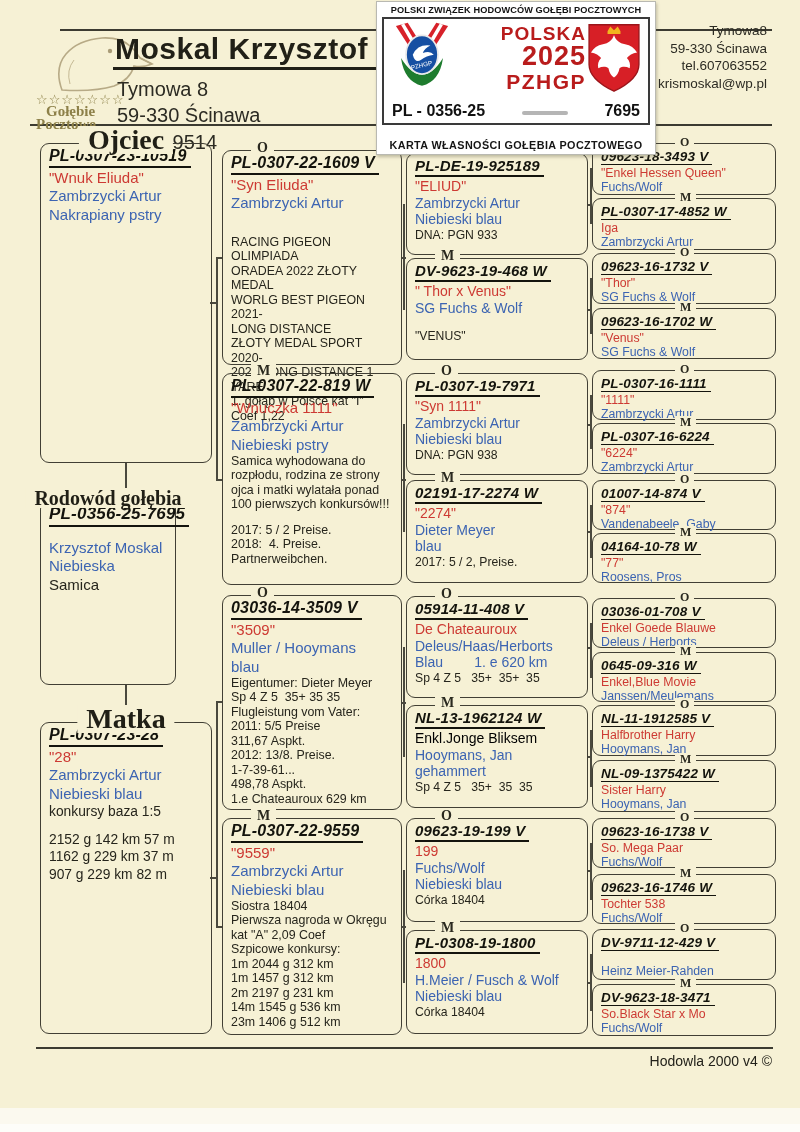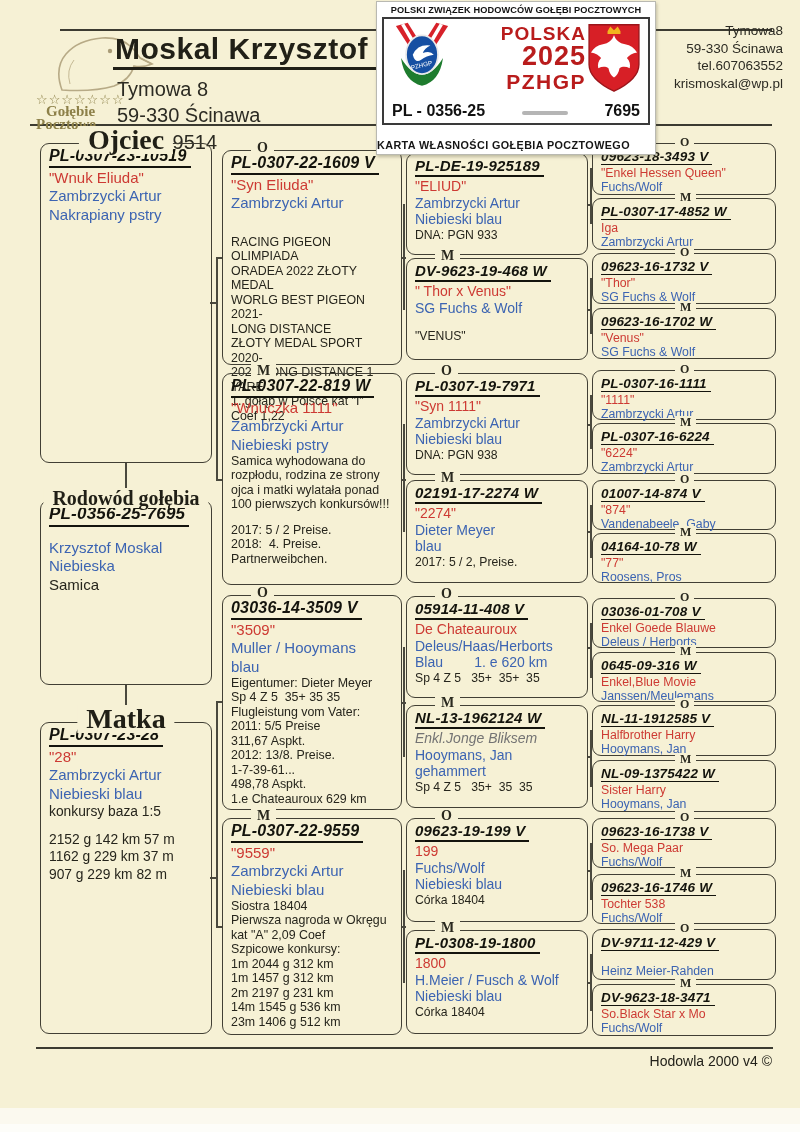--- a/index.html
+++ b/index.html
@@ -7,37 +7,37 @@
         font-family:"Liberation Sans",sans-serif;overflow:hidden;}
   
   .hline{position:absolute;background:#3c3b31;height:2px;}
   .brand-name{position:absolute;left:113px;top:33px;font-size:30px;font-weight:bold;
               color:#212017;letter-spacing:.5px;border-bottom:3px solid #212017;
               padding:0 14px 2px 2px;line-height:1.05;white-space:nowrap;}
   .brand-addr{position:absolute;left:117px;top:76px;font-size:20px;color:#2c2b23;line-height:1.32;}
   .logo-stars{position:absolute;left:36px;top:92px;font-size:13px;color:#8d8049;letter-spacing:1px;}
   .logo-cap{position:absolute;font-family:"Liberation Serif",serif;font-weight:bold;
             color:#8d8049;font-size:15px;line-height:1;}
-  .contact{position:absolute;right:17px;top:22px;text-align:right;font-size:13.5px;
+  .contact{position:absolute;right:33px;top:22px;text-align:right;font-size:13.5px;
            color:#2c2b23;line-height:1.3;}
   
   .badge{position:absolute;left:376px;top:1px;width:278px;height:152px;background:#ffffff;
          border:1px solid #b9b9b2;box-shadow:1px 2px 3px rgba(90,85,60,.35);z-index:6;}
   .badge-org{font-size:9.2px;font-weight:bold;color:#111;text-align:center;padding-top:3px;
              letter-spacing:.1px;white-space:nowrap;}
   .badge-inner{position:relative;margin:2px 5px 0 5px;height:104px;border:2px solid #3a3a3a;background:#fff;}
   .badge-top{display:flex;align-items:center;height:74px;padding-top:2px;}
   .badge-center{flex:1;text-align:right;color:#b91c1c;}
   .b-country{font-size:19px;font-weight:bold;letter-spacing:1px;line-height:1;}
   .b-year{font-size:27px;font-weight:bold;letter-spacing:1px;line-height:1.02;}
   .b-orgshort{font-size:21px;font-weight:bold;letter-spacing:1.5px;line-height:1;}
   .badge-row{position:absolute;left:0;right:0;bottom:1px;display:flex;justify-content:space-between;
              align-items:flex-end;padding:0 8px 2px 8px;font-weight:bold;font-size:16px;color:#111;}
   .b-dash{width:46px;height:4px;background:#b5b5b5;margin-bottom:5px;border-radius:2px;}
-  .badge-title{position:absolute;left:0;right:0;bottom:3px;font-size:10.8px;
+  .badge-title{position:absolute;left:0;right:0;bottom:3px;text-align:center;font-size:10.8px;
                font-weight:bold;color:#151515;letter-spacing:.4px;white-space:nowrap;}
   
   .pbox{position:absolute;border:1.5px solid #413f34;border-radius:9px;box-sizing:border-box;
         padding:3px 6px 2px 8px;z-index:2;}
   .boxtitle{position:absolute;top:-18px;left:50%;transform:translateX(-50%);
             font-family:"Liberation Serif",serif;font-weight:bold;font-size:28px;color:#201f16;
             background:#f6f1d5;padding:0 9px;line-height:1;white-space:nowrap;}
   .subject .boxtitle{font-size:20px;top:-13px;}
   .sexlab{position:absolute;top:-10px;font-family:"Liberation Serif",serif;font-weight:bold;
           font-size:14px;color:#2a291f;background:#f6f1d5;padding:0 6px;line-height:1;}
@@ -135,21 +135,21 @@
     <div class="badge-title">KARTA  WŁASNOŚCI  GOŁĘBIA  POCZTOWEGO</div>
   </div>
 
   <div class="pbox c1 father" style="left:40px;top:143px;width:172px;height:320px;">
       <span class="boxtitle">Ojciec</span>
       <div><span class="ring">PL-0307-23-10519</span></div>
       <div class="line" style="color: rgb(205, 58, 51);">"Wnuk Eliuda"</div>
       <div class="line" style="color: rgb(60, 100, 178);">Zambrzycki Artur</div>
       <div class="line" style="color: rgb(60, 100, 178);">Nakrapiany pstry</div>
     </div>
-  <div class="pbox c1 subject" style="left:40px;top:500px;width:172px;height:185px;">
+  <div class="pbox c1 subject" style="left:40px;top:500px;width:136px;height:185px;">
       <span class="boxtitle">Rodowód gołębia</span>
       <div><span class="ring">PL-0356-25-7695</span></div>
       <div class="line gap" style="color: rgb(38, 37, 28);"></div>
       <div class="line" style="color: rgb(60, 100, 178);">Krzysztof Moskal</div>
       <div class="line" style="color: rgb(60, 100, 178);">Niebieska</div>
       <div class="line" style="color: rgb(38, 37, 28);">Samica</div>
     </div>
   <div class="pbox c1 mother" style="left:40px;top:722px;width:172px;height:312px;">
       <span class="boxtitle">Matka</span>
       <div><span class="ring">PL-0307-23-28</span></div>
@@ -264,21 +264,21 @@
       <span class="sexlab">O</span>
       <div><span class="ring">05914-11-408 V</span></div>
       <div class="line" style="color: rgb(205, 58, 51);">De Chateauroux</div>
       <div class="line" style="color: rgb(60, 100, 178);">Deleus/Haas/Herborts</div>
       <div class="line" style="color: rgb(60, 100, 178);">Blau        1. e 620 km</div>
       <div class="line small" style="color: rgb(38, 37, 28);">Sp 4 Z 5   35+  35+  35</div>
     </div>
   <div class="pbox c3" style="left:406px;top:705px;width:182px;height:103px;">
       <span class="sexlab">M</span>
       <div><span class="ring">NL-13-1962124 W</span></div>
-      <div class="line" style="color: #737373; font-style: italic;">Enkl.Jonge Bliksem</div>
+      <div class="line" style="color: #000000;">Enkl.Jonge Bliksem</div>
       <div class="line" style="color: rgb(60, 100, 178);">Hooymans, Jan</div>
       <div class="line" style="color: rgb(60, 100, 178);">gehammert</div>
       <div class="line small" style="color: rgb(38, 37, 28);">Sp 4 Z 5   35+  35  35</div>
     </div>
   <div class="pbox c3" style="left:406px;top:818px;width:182px;height:104px;">
       <span class="sexlab">O</span>
       <div><span class="ring">09623-19-199 V</span></div>
       <div class="line" style="color: rgb(205, 58, 51);">199</div>
       <div class="line" style="color: rgb(60, 100, 178);">Fuchs/Wolf</div>
       <div class="line" style="color: rgb(60, 100, 178);">Niebieski blau</div>

